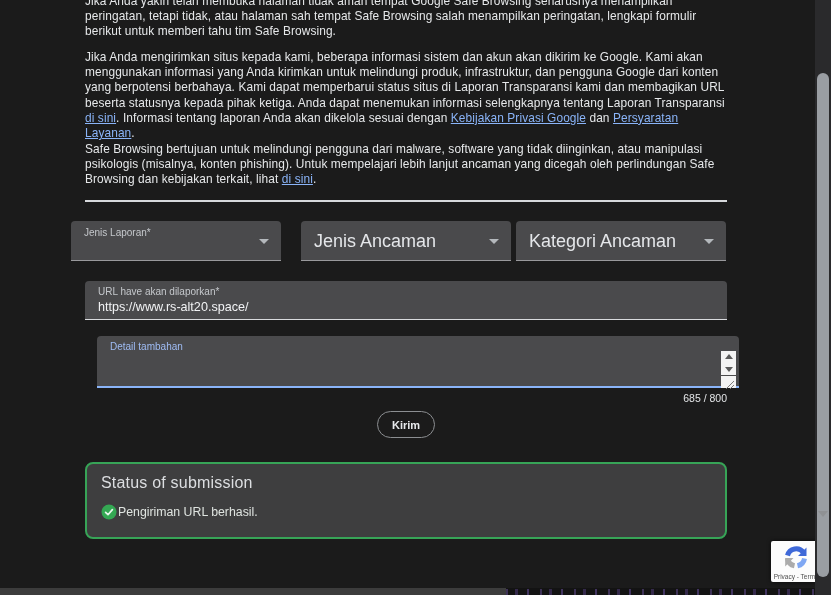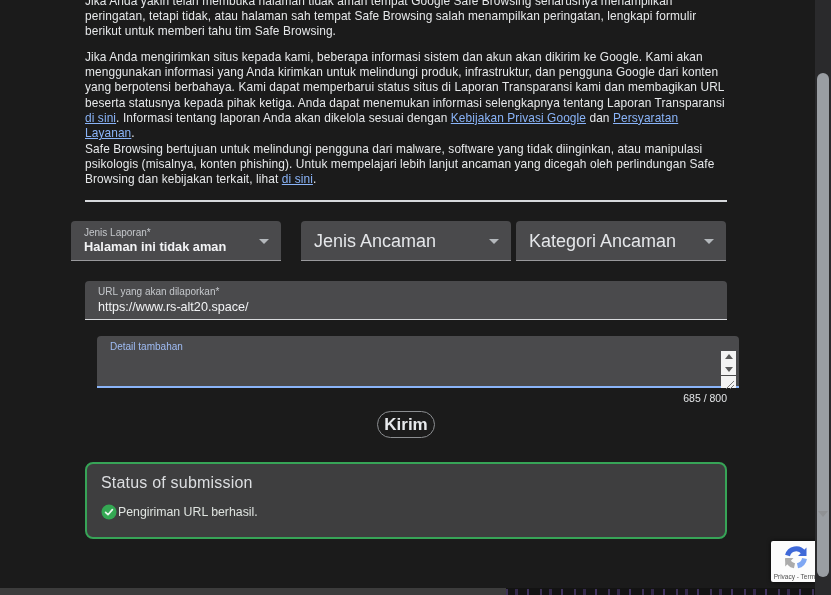--- a/index.html
+++ b/index.html
@@ -115,21 +115,21 @@
   .counter {
     top:392px; left:85px; width:642px;
     text-align:right; font-size:10.5px; color:#e3e5e7;
   }
 
   
   #submit-btn {
     top:411px; left:377px; width:58px; height:27px;
     background:transparent;
     border:1px solid #8b8e91; border-radius:14px;
-    color:#e7e9ec; font-size:17px; font-weight:bold;
+    color:#e7e9ec; font-size:11px; font-weight:bold;
     font-family:"Liberation Sans", sans-serif;
     cursor:pointer;
   }
 
   
   #status-box {
     top:462px; left:85px; width:642px; height:77px;
     background:#3e3e3f;
     border:2px solid #37a457; border-radius:8px;
   }
@@ -195,36 +195,35 @@
 </div>
 
 <div class="abs para" id="p3">
   <span>Safe Browsing bertujuan untuk melindungi pengguna dari malware, software yang tidak diinginkan, atau manipulasi psikologis (misalnya, konten phishing). Untuk mempelajari lebih lanjut ancaman yang dicegah oleh perlindungan Safe Browsing dan kebijakan terkait, lihat </span><a>di sini</a><span>.</span>
 </div>
 
 <div class="abs rule"></div>
 
 <div class="abs field dd" id="dd1">
   <span class="dd-small-label">Jenis Laporan*</span>
-  <span class="dd-value">Halaman ini tidak aman</span>
   <span class="dd-arrow"></span>
 </div>
 
 <div class="abs field dd" id="dd2">
   <span class="dd-center-label">Jenis Ancaman</span>
   <span class="dd-arrow"></span>
 </div>
 
 <div class="abs field dd" id="dd3">
   <span class="dd-center-label">Kategori Ancaman</span>
   <span class="dd-arrow"></span>
 </div>
 
 <div class="abs field" id="url-field">
-  <span class="dd-small-label">URL yang akan dilaporkan*</span>
+  <span class="dd-small-label">URL have akan dilaporkan*</span>
   <span class="url-value">https://www.rs-alt20.space/</span>
 </div>
 
 <div class="abs field" id="details-field">
   <span class="details-label">Detail tambahan</span>
   <div class="ta-widgets">
     <div class="ta-scrollbox">
       <span class="tri-up"></span>
       <span class="tri-down"></span>
     </div>

